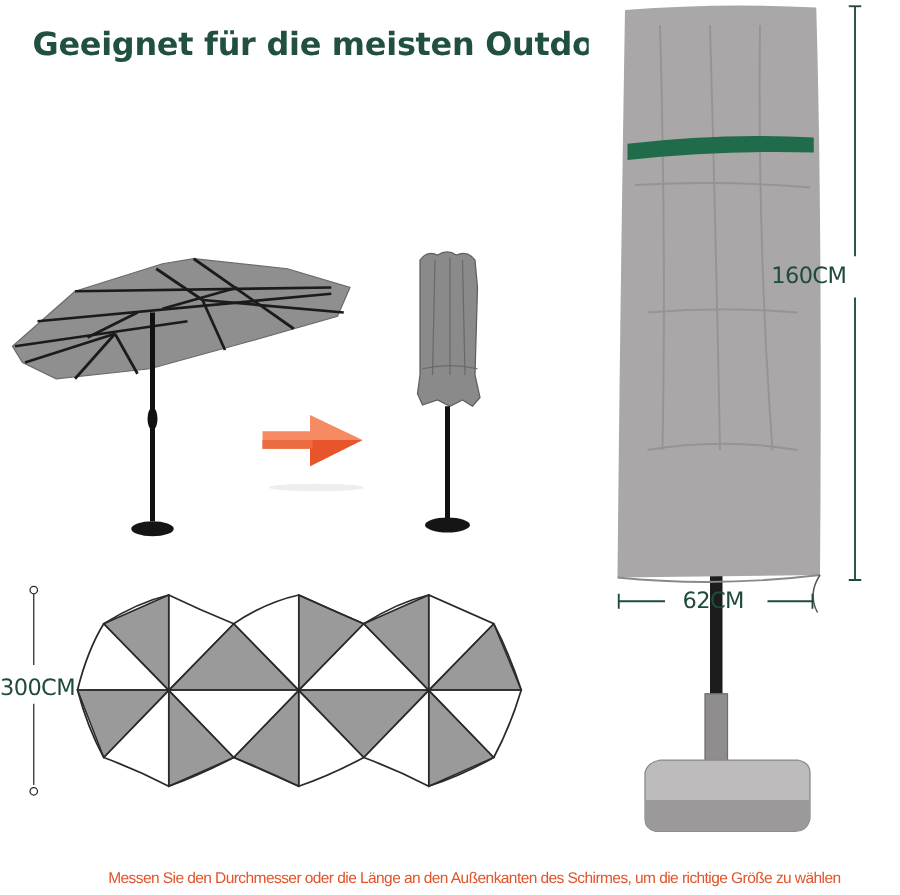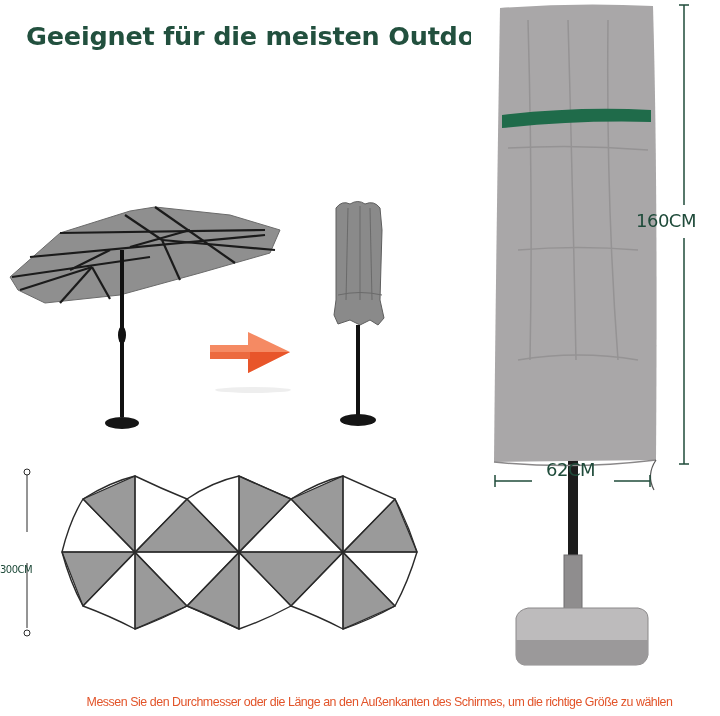--- a/index.html
+++ b/index.html
@@ -87,21 +87,21 @@
     <line x1="239" y1="16" x2="239" y2="169"></line>
     <line x1="343" y1="16" x2="343" y2="169"></line>
     <line x1="83" y1="39" x2="187" y2="146"></line>
     <line x1="83" y1="146" x2="187" y2="39"></line>
     <line x1="187" y1="39" x2="291" y2="146"></line>
     <line x1="187" y1="146" x2="291" y2="39"></line>
     <line x1="291" y1="39" x2="395" y2="146"></line>
     <line x1="291" y1="146" x2="395" y2="39"></line>
   </g>
 </svg>
-<div class="dim-label" style="left:0;top:540px;font-size:10px;margin-top:24px;">300CM</div>
+<div class="dim-label" style="left:0;top:540px;font-size:18px;">300CM</div>
 
 <svg style="left:488px;top:0" width="200" height="680" viewBox="0 0 200 680">
   <line x1="85" y1="380" x2="85" y2="560" stroke="#1c1c1c" stroke-width="10"></line>
   <path d="M12,8 Q90,2 165,6 Q170,180 168,460 L6,462 Q8,250 12,8 Z" fill="#a9a7a8"></path>
   <g stroke="#959394" stroke-width="1.5" fill="none">
     <path d="M40,20 Q45,200 42,360"></path>
     <path d="M80,20 Q85,200 88,360"></path>
     <path d="M120,20 Q118,200 130,360"></path>
     <path d="M20,148 Q90,144 160,150"></path>
     <path d="M30,250 Q90,245 150,250"></path>
@@ -116,25 +116,25 @@
 </svg>
 
 <svg style="left:676px;top:0" width="16" height="470" viewBox="0 0 16 470">
   <g stroke="#1f4b3a" stroke-width="1.5">
     <line x1="3" y1="5" x2="13" y2="5"></line>
     <line x1="8" y1="5" x2="8" y2="205"></line>
     <line x1="8" y1="238" x2="8" y2="464"></line>
     <line x1="3" y1="464" x2="13" y2="464"></line>
   </g>
 </svg>
-<div class="dim-label" style="left:617px;top:210px;margin-left:19px;">160CM</div>
+<div class="dim-label" style="left:617px;top:210px;">160CM</div>
 
 <svg style="left:490px;top:472px" width="170" height="20" viewBox="0 0 170 20">
   <g stroke="#1f4b3a" stroke-width="1.5">
     <line x1="5" y1="3" x2="5" y2="15"></line>
     <line x1="5" y1="9" x2="42" y2="9"></line>
     <line x1="124" y1="9" x2="160" y2="9"></line>
     <line x1="160" y1="3" x2="160" y2="15"></line>
   </g>
 </svg>
-<div class="dim-label" style="left:546px;top:459px;">62CM</div>
+<div class="dim-label" style="left:546px;top:470px;">62CM</div>
 
 <div class="footer">Messen Sie den Durchmesser oder die Länge an den Außenkanten des Schirmes, um die richtige Größe zu wählen</div>
 
 </body></html>

